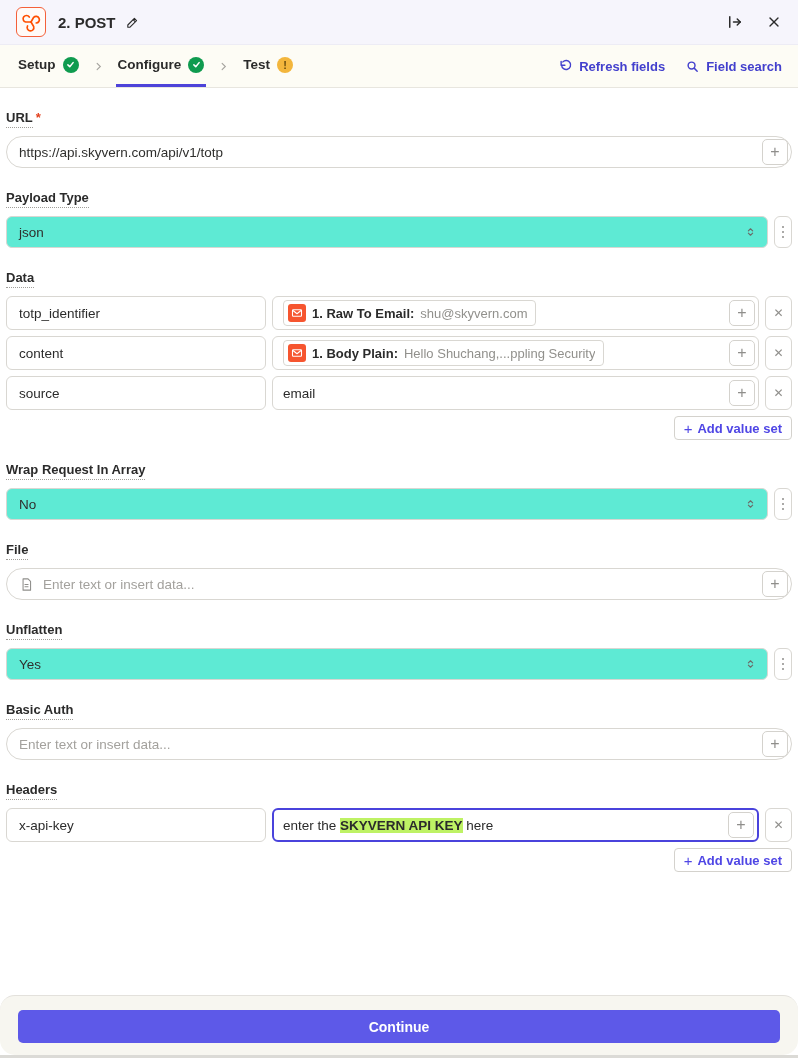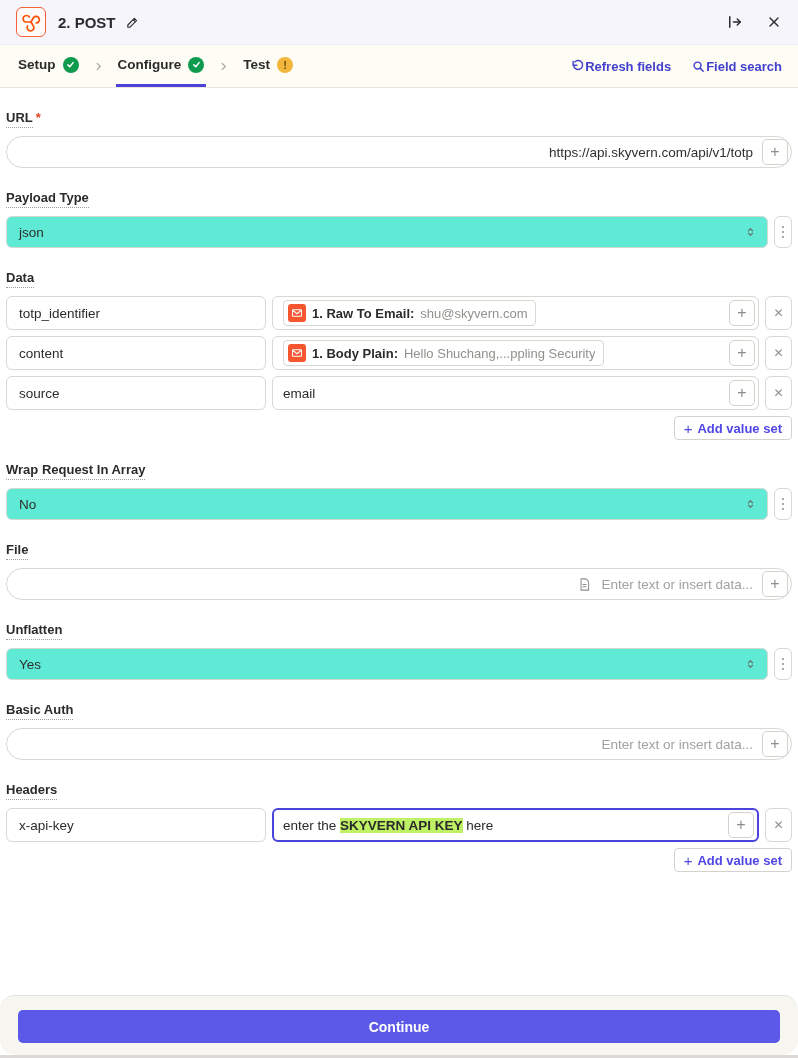--- a/index.html
+++ b/index.html
@@ -48,40 +48,40 @@
     width: 16px; height: 16px; border-radius: 50%; background: #0f9b4f;
     display: flex; align-items: center; justify-content: center;
   }
   .status-warn {
     width: 16px; height: 16px; border-radius: 50%; background: #f3b63c;
     display: flex; align-items: center; justify-content: center;
     color: #6b4e0e; font-size: 11px; font-weight: 700;
   }
   .tab-actions { margin-left: auto; display: flex; align-items: center; gap: 20px; }
   .link-btn {
-    display: flex; align-items: center; 
+    display: flex; align-items: center; gap: 6px;
     color: #4340cd; font-size: 13px; font-weight: 700;
     background: none; border: none; cursor: pointer;
     font-family: "Liberation Sans", sans-serif;
     text-align: center;
   }
 
   
   .content { flex: 1 1 auto; background: #ffffff; padding: 0 6px; overflow: hidden; }
   .section-label-row { margin-top: 22px; margin-bottom: 8px; font-size: 13px; }
   .field-label {
     display: inline-block; font-weight: 700; color: #2b2b2b;
     border-bottom: 1px dotted #a09e99; padding-bottom: 2px;
   }
   .req { color: #e23f1c; font-weight: 700; margin-left: 3px; }
 
   .text-field {
     height: 32px; border: 1px solid #d9d7d2; border-radius: 16px; background: #fff;
     display: flex; align-items: center; padding: 0 38px 0 12px;
-    font-size: 13.5px; color: #2f2f2d; position: relative; justify-content: flex-end;
+    font-size: 13.5px; color: #2f2f2d; position: relative;
   }
   .placeholder { color: #a3a19d; }
   .doc-icon { display: flex; margin-right: 9px; }
 
   .plus-btn {
     position: absolute; right: 3px; top: 50%; transform: translateY(-50%);
     width: 26px; height: 26px; border: 1px solid #d4d2cd; border-radius: 5px;
     background: #fff; color: #8f8e8b; font-size: 16px; line-height: 1;
     display: flex; align-items: center; justify-content: center; cursor: pointer;
   }

